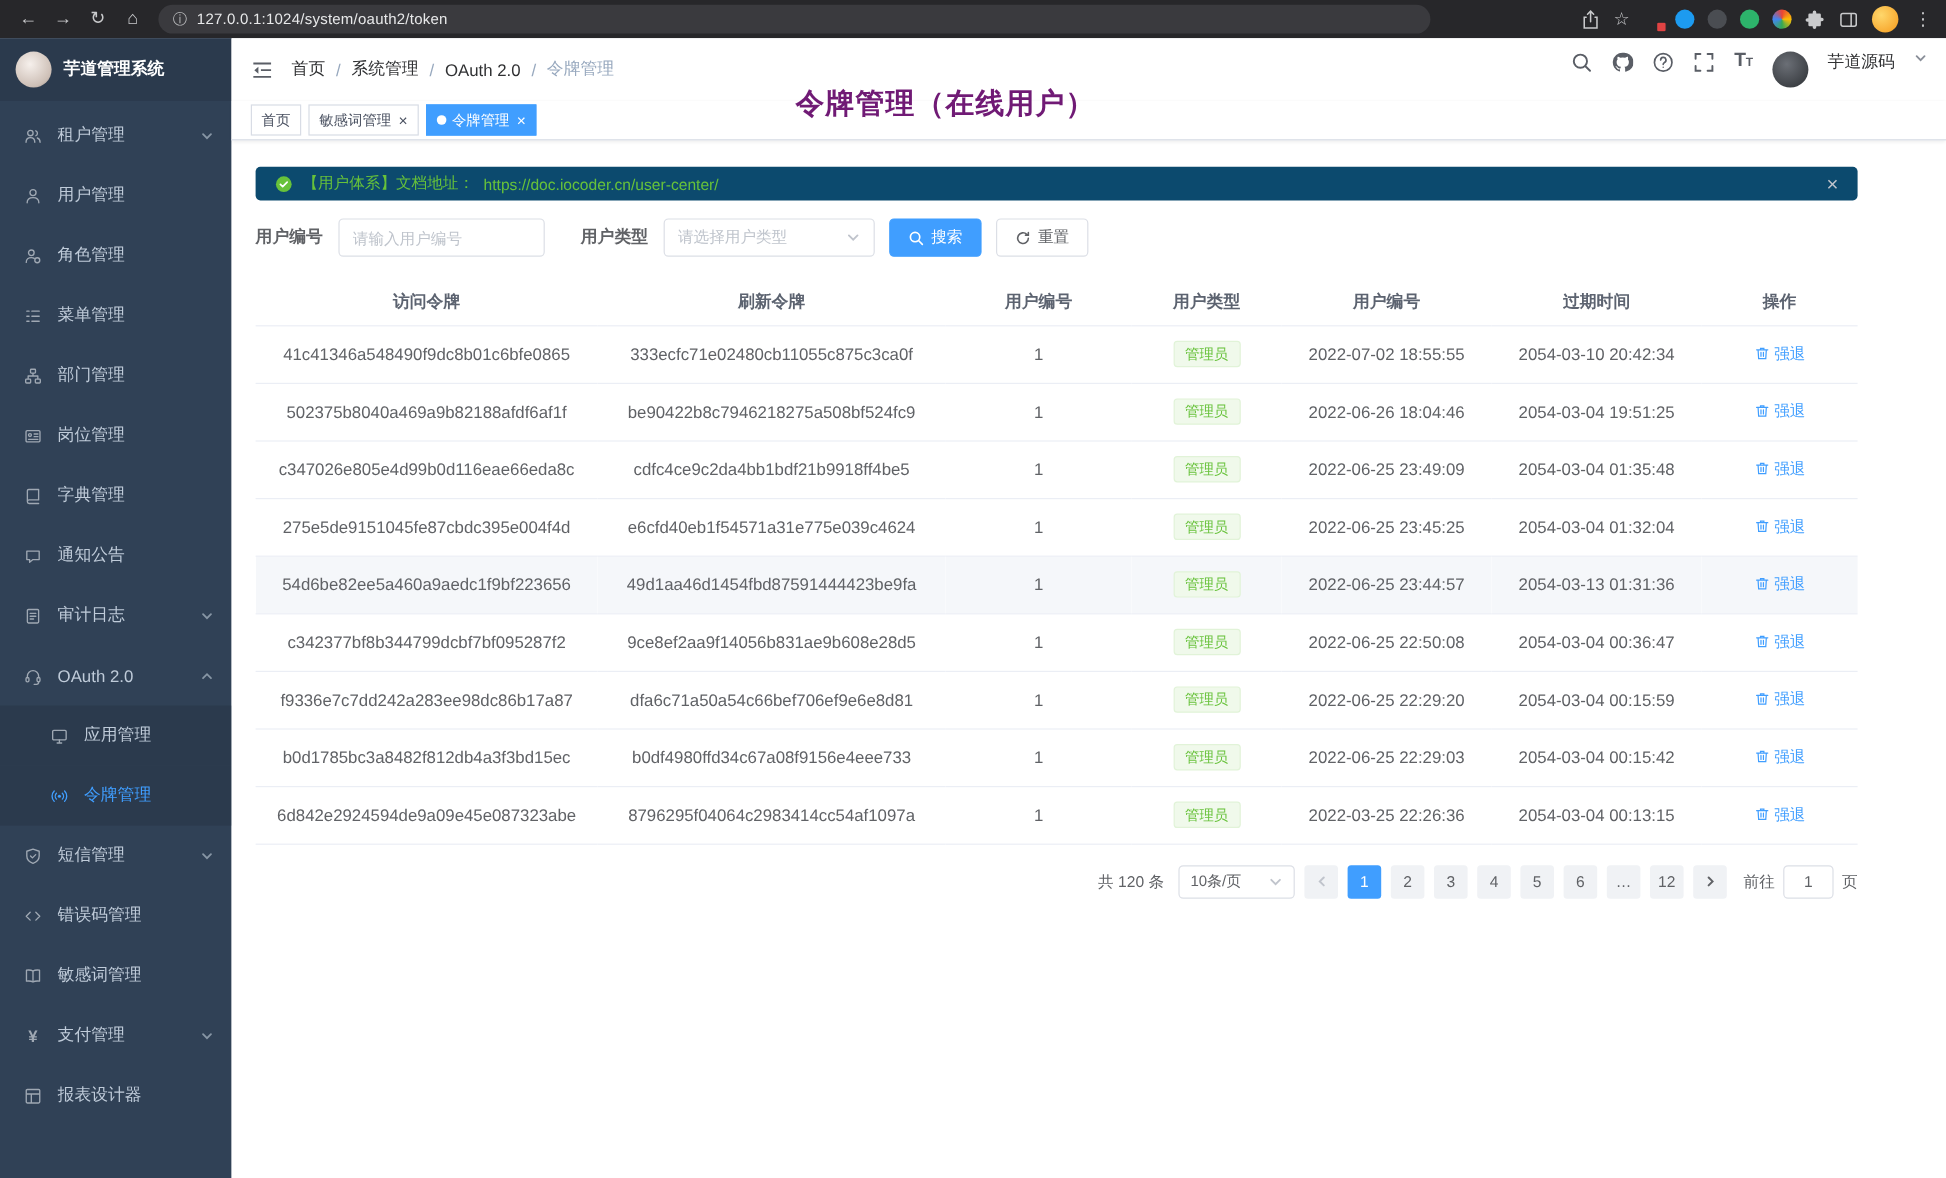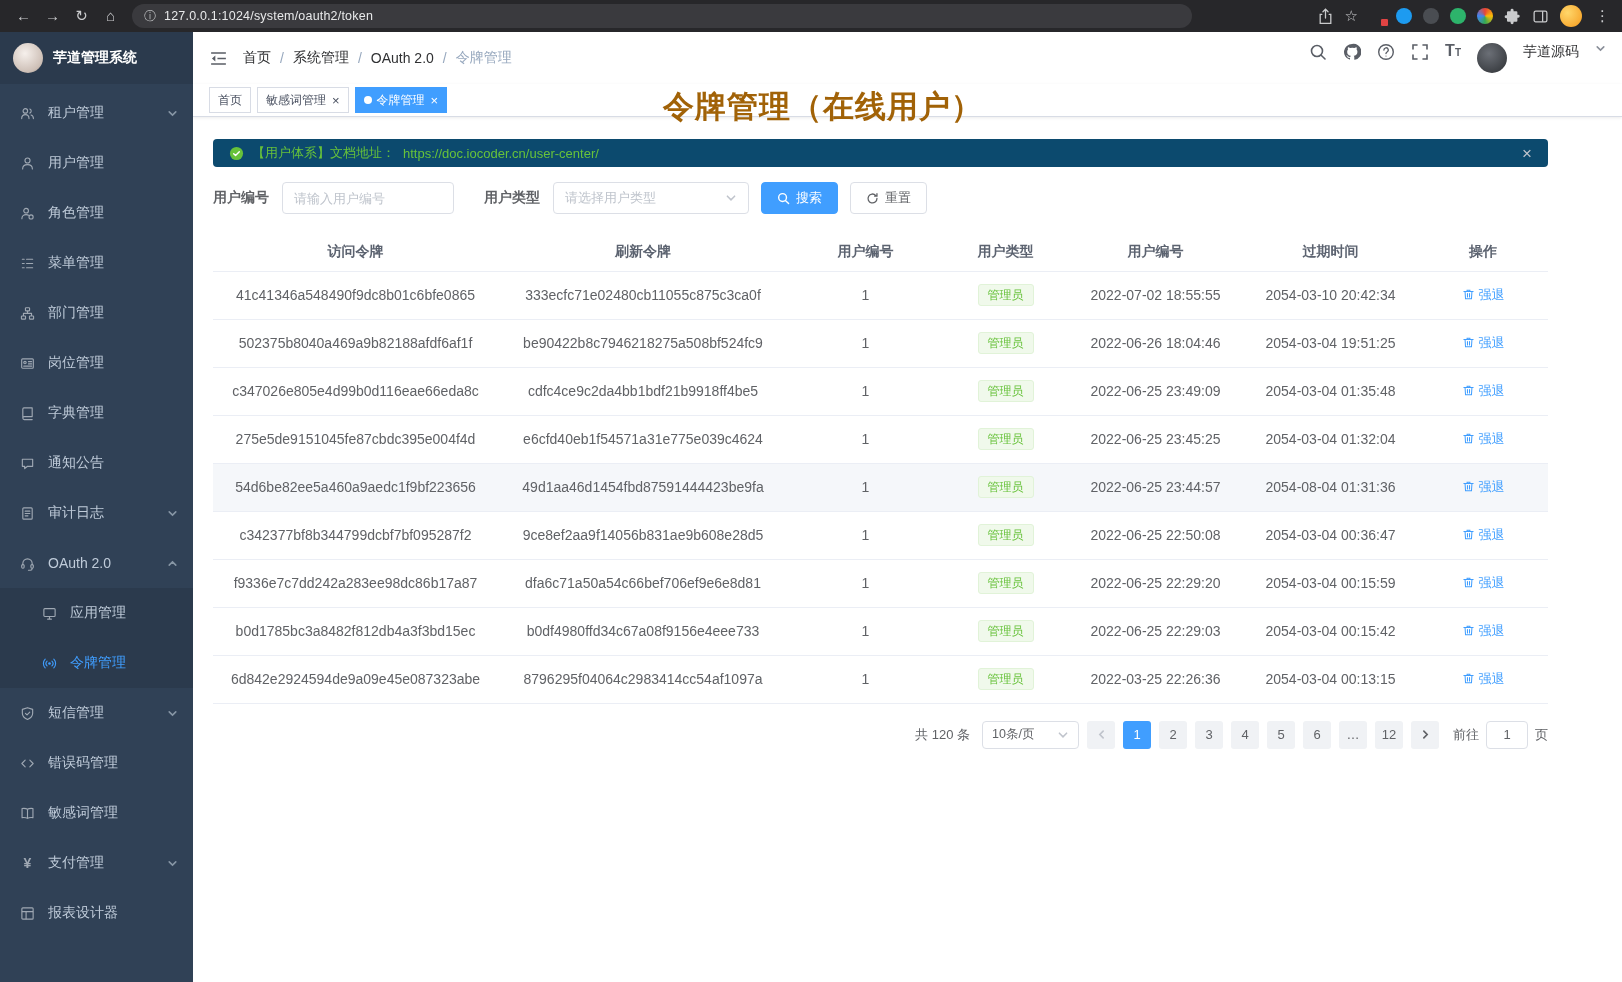--- a/index.html
+++ b/index.html
@@ -67,36 +67,36 @@
 
   
   .tagsbar{height:33px;display:flex;align-items:center;padding:0 16px;gap:6px;border-bottom:1px solid #d8dce5;box-shadow:0 1px 3px rgba(0,0,0,.08);background:#fff}
   .tag{height:26px;display:inline-flex;align-items:center;gap:5px;padding:0 8px;border:1px solid #d8dce5;background:#fff;font-size:12px;color:#495060;cursor:pointer}
   .tag .tclose{font-size:13px;line-height:1;color:#495060;padding-left:1px}
   .tag.active{background:#409eff;border-color:#409eff;color:#fff}
   .tag.active .tclose{color:#fff}
   .tag-dot{width:8px;height:8px;border-radius:50%;background:#fff}
 
   
-  .annotation{position:absolute;left:470px;top:54px;font-size:31px;font-weight:700;color:#a16207;z-index:50;letter-spacing:1px;pointer-events:none}
+  .annotation{position:absolute;left:470px;top:38px;font-size:24px;font-weight:700;color:#701a75;z-index:50;letter-spacing:1px;pointer-events:none}
 
   
   .content{padding-top:22px;margin-left:20px;width:1335px}
 
   .alert{height:28px;background:#0c4a6e;border-radius:4px;display:flex;align-items:center;padding:0 16px;gap:8px;font-size:13px;color:#67c23a;margin-bottom:15px}
   .alert-icon{width:15px;height:15px}
   .alert-link{color:#67c23a;text-decoration:none;cursor:pointer}
   .alert-close{margin-left:auto;color:#c0c4cc;font-size:17px;cursor:pointer;line-height:1}
 
   .filter{display:flex;align-items:center;margin-bottom:20px}
   .f-label{font-weight:700;color:#606266;font-size:14px;margin-right:13px}
   .f-input{width:172px;height:32px;border:1px solid #dcdfe6;border-radius:4px;padding:0 11px;font-size:13px;color:#606266;outline:none;font-family:inherit}
   .f-input::placeholder{color:#bfc4cc}
   .gap28{margin-left:30px}
-  .f-select{width:196px;height:32px;border:1px solid #dcdfe6;border-radius:4px;display:flex;align-items:center;justify-content:space-between;padding:0 11px;cursor:pointer;background:#fff}
+  .f-select{width:176px;height:32px;border:1px solid #dcdfe6;border-radius:4px;display:flex;align-items:center;justify-content:space-between;padding:0 11px;cursor:pointer;background:#fff}
   .f-select .ph{color:#bfc4cc;font-size:13px}
   .selcaret{width:12px;height:12px;color:#c0c4cc}
   .btn{height:32px;border-radius:4px;font-size:13px;display:inline-flex;align-items:center;gap:6px;padding:0 15px;cursor:pointer;font-family:inherit}
   .btn-primary{background:#409eff;border:1px solid #409eff;color:#fff;margin-left:12px}
   .btn-plain{background:#fff;border:1px solid #dcdfe6;color:#606266;margin-left:12px}
   .bicon{width:13px;height:13px}
 
   table{width:100%;border-collapse:collapse;table-layout:fixed}
   th{height:37px;font-weight:700;color:#5c6370;font-size:14px;border-bottom:1px solid #ebeef5;text-align:center;white-space:nowrap}
   td{height:48px;border-bottom:1px solid #ebeef5;text-align:center;font-size:14px;color:#606266;white-space:nowrap;overflow:hidden}
@@ -492,21 +492,21 @@
                   </svg>
                   <span>强退</span>
                 </span></td>
           </tr>
           <tr class="hovered">
             <td>54d6be82ee5a460a9aedc1f9bf223656</td>
             <td>49d1aa46d1454fbd87591444423be9fa</td>
             <td>1</td>
             <td><span class="tag-success">管理员</span></td>
             <td>2022-06-25 23:44:57</td>
-            <td>2054-08-04 01:31:36</td>
+            <td>2054-03-13 01:31:36</td>
             <td><span class="op-link">
                   <svg class="ticon" viewBox="0 0 14 14" fill="none" stroke="currentColor" stroke-width="1.1" stroke-linecap="round">
                     <path d="M2 3.8h10M5.5 3.8V2.4h3v1.4M3.3 3.8l.5 7.8h6.4l.5-7.8M5.9 6v3.6M8.1 6v3.6"></path>
                   </svg>
                   <span>强退</span>
                 </span></td>
           </tr>
           <tr>
             <td>c342377bf8b344799dcbf7bf095287f2</td>
             <td>9ce8ef2aa9f14056b831ae9b608e28d5</td>

